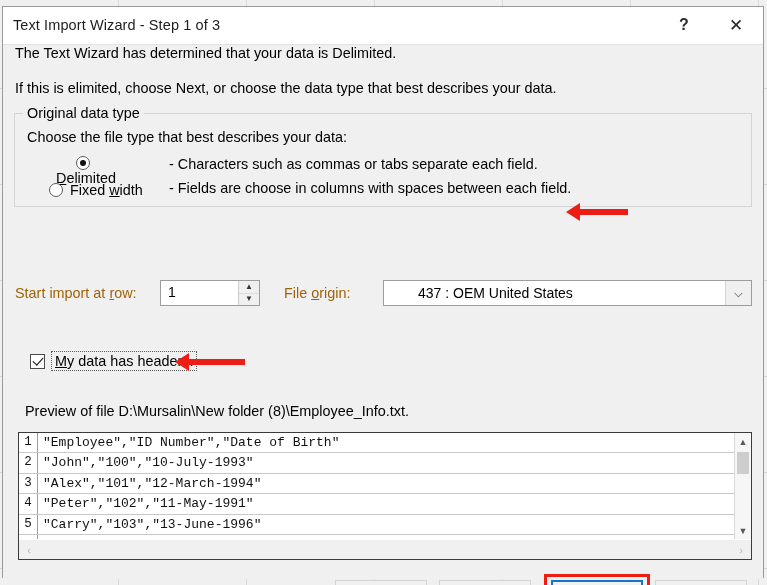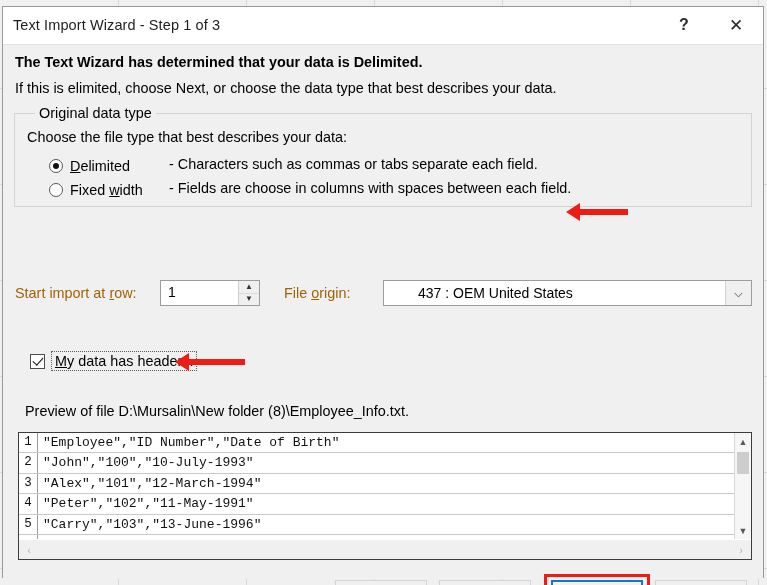--- a/index.html
+++ b/index.html
@@ -77,36 +77,36 @@
     height: 534px;
     background: #f0f0f0;
   }
 
   .para {
     position: absolute;
     font-size: 14.4px;
     color: #000;
     white-space: nowrap;
   }
-  .para1 { left: 12px; top: 9px; font-weight: bold; }
+  .para1 { left: 12px; top: 0; }
   .para2 { left: 12px; top: 35px; }
 
   
   .groupbox {
     position: absolute;
     left: 11px;
     top: 68px;
     width: 738px;
     height: 94px;
     border: 1px solid #d4d4d4;
     box-sizing: border-box;
   }
   .group-legend {
     position: absolute;
-    left: 32px;
+    left: 20px;
     top: 60px;
     background: #f0f0f0;
     padding: 0 4px;
     font-size: 14.4px;
     color: #000;
     white-space: nowrap;
   }
   .choose-label {
     position: absolute;
     left: 24px;
@@ -116,21 +116,21 @@
     white-space: nowrap;
   }
 
   .radio-row {
     position: absolute;
     left: 46px;
     display: flex;
     align-items: center;
     height: 20px;
   }
-  .radio-row.r1 { top: 111px; }
+  .radio-row.r1 { top: 111px; flex-direction: column; }
   .radio-row.r2 { top: 135px; }
 
   .radio-outer {
     width: 14px;
     height: 14px;
     border: 1px solid #5a5a5a;
     border-radius: 50%;
     background: #fff;
     box-sizing: border-box;
     display: flex;

